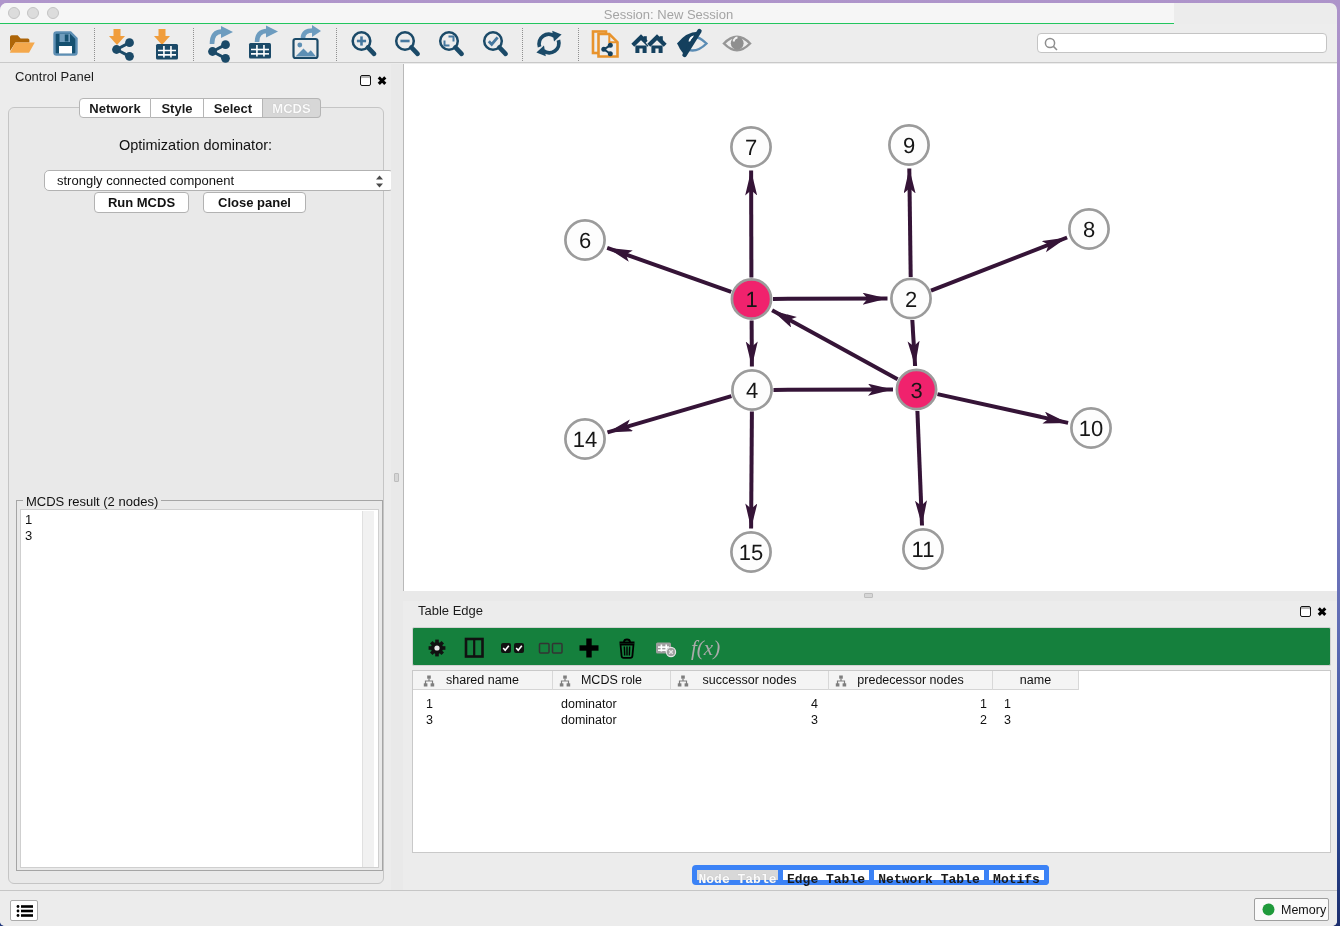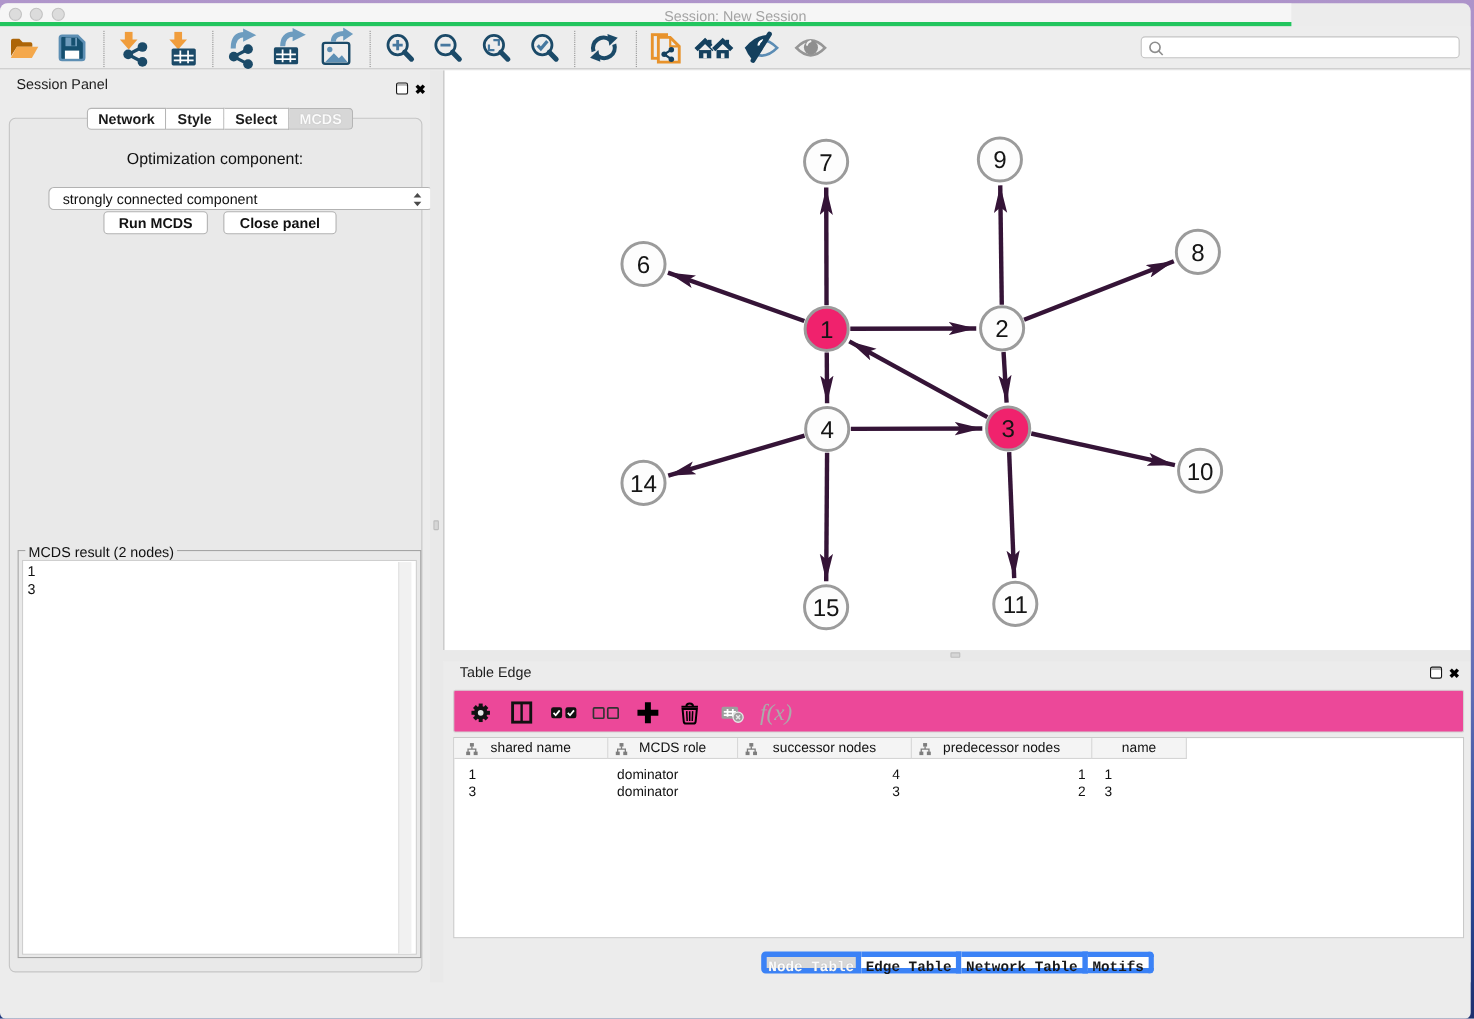--- a/index.html
+++ b/index.html
@@ -2,21 +2,21 @@
 <html><head>
 <meta charset="utf-8">
 <style>
   * { margin:0; padding:0; box-sizing:border-box; }
   html,body { width:1340px; height:926px; overflow:hidden; }
   body { font-family:"Liberation Sans", sans-serif;
          background:linear-gradient(178deg,#b096cb 0%,#a58cc7 20%,#8f82c4 45%,#5e6cb4 70%,#2a4895 88%,#1d2f6e 100%); }
   #win { position:absolute; left:0; top:3px; width:1337px; height:923px; transform:translateZ(0);
          background:#ececec; border-radius:7px 7px 5px 5px; overflow:hidden; }
   #titlebar { position:absolute; left:0; top:0; width:1174px; height:21px;
-              background:#f6f6f6; border-bottom:4px solid #22c55e; }
+              background:#f6f6f6; border-bottom:1px solid #22c55e; }
   .tl { position:absolute; top:4px; width:12px; height:12px; border-radius:50%;
         background:#dcdcdc; border:1px solid #c3c3c3; }
   #wtitle { position:absolute; top:4px; left:0; width:1337px; text-align:center;
             font-size:13px; color:#a4a4a4; }
   #toolbar { position:absolute; left:0; top:21px; width:1337px; height:39px;
              background:#ededed; border-bottom:1px solid #c9c9c9; }
   .sep { position:absolute; top:4px; height:33px; width:0;
          border-left:1px dotted #8f8f8f; }
   #search { position:absolute; left:1037px; top:9px; width:290px; height:20px;
             background:#fff; border:1px solid #c4c4c4; border-radius:4px; }
@@ -49,21 +49,21 @@
             border-bottom:1px solid #a8a8a8; }
   .mac { position:absolute; top:4px; width:11px; height:11px; border-radius:50%; }
   .mac svg { position:absolute; left:0; top:0; }
   #ntext { position:absolute; top:3px; left:0; width:934px; text-align:center;
            font-size:13.5px; font-weight:600; color:#222; }
   #vsplit { position:absolute; left:391px; top:61px; width:12px; height:829px; background:#e9e9e9; }
   #hsplit { position:absolute; left:403px; top:588px; width:934px; height:10px; background:#e9e9e9; }
   .grip { position:absolute; background:#d6d6d6; border:1px solid #bdbdbd; border-radius:1px; }
   #tpanel { position:absolute; left:403px; top:598px; width:934px; height:292px; background:#ececec; }
   #ttoolbar { position:absolute; left:9px; top:26px; width:919px; height:39px;
-              background:#ec4899; border:1px solid #d2d2d2; border-radius:2px; }
+              background:#15803d; border:1px solid #d2d2d2; border-radius:2px; }
   #ttable { position:absolute; left:9px; top:69px; width:919px; height:183px;
             background:#fff; border:1px solid #c9c9c9; }
   #thead { position:absolute; left:0; top:0; width:666px; height:19px;
            background:#f4f4f4; border-bottom:1px solid #d5d5d5; }
   .th { position:absolute; top:0; height:19px; font-size:12.5px; color:#111;
         text-align:center; line-height:18px; border-right:1px solid #d8d8d8; }
   .hic { position:absolute; top:4px; }
   .td { position:absolute; font-size:12.5px; color:#111; height:16px; line-height:16px; white-space:pre; }
   .btab { position:absolute; top:264px; height:20px; background:#fff; border:5px solid #3b82f6;
           font-size:13px; font-weight:600; color:#1a1a1a; text-align:center; line-height:19px;font-family:Liberation Mono, monospace; }
@@ -190,29 +190,29 @@
 <path d="M733.5 16.5 Q734 13 737.5 12.3" fill="none" stroke="#f2f2f2" stroke-width="1.8"></path>
       </svg>
     <div id="search">
       <svg width="18" height="16" style="position:absolute;left:5px;top:2px;">
         <circle cx="7" cy="7" r="4.6" fill="none" stroke="#8e8e8e" stroke-width="1.5"></circle>
         <line x1="10.4" y1="10.4" x2="14" y2="14" stroke="#8e8e8e" stroke-width="1.5"></line>
       </svg>
     </div>
   </div>
   <div id="cpanel">
-    <div class="phead" style="position:absolute;left:15px;top:5px;">Session Panel</div>
+    <div class="phead" style="position:absolute;left:15px;top:5px;">Control Panel</div>
     <div class="sqicon" style="left:360px;top:11px;"></div>
     <div class="xicon" style="left:377px;top:10px;">✖</div>
     <div id="cpbox"></div>
     <div class="tab" style="left:79px;width:72px;border-radius:4px 0 0 4px;">Network</div>
     <div class="tab" style="left:151px;width:53px;border-left:none;">Style</div>
     <div class="tab" style="left:204px;width:59px;border-left:none;">Select</div>
     <div class="tab" style="left:263px;width:58px;border-left:none;border-radius:0 4px 4px 0;background:#d7d7d7;color:#fbfbfb;text-shadow:0 0 1px #a8a8a8;">MCDS</div>
-    <div id="optlabel">Optimization component:</div>
+    <div id="optlabel">Optimization dominator:</div>
     <div id="dropdown">strongly connected component
       <svg width="11" height="15" style="position:absolute;right:8px;top:3px;" viewBox="0 0 11 15">
         <path d="M2 5.5 L5.5 1.5 L9 5.5 Z" fill="#4a4a4a"></path>
           <path d="M2 9.5 L5.5 13.5 L9 9.5 Z" fill="#4a4a4a"></path>
       </svg>
     </div>
     <div class="btn" style="left:94px;width:95px;">Run MCDS</div>
     <div class="btn" style="left:203px;width:103px;">Close panel</div>
     <div id="fieldset">
       <div id="legend">MCDS result (2 nodes)</div>
@@ -377,13 +377,31 @@
       <div class="td" style="left:148px;top:41px;">dominator</div>
       <div class="td" style="left:258px;top:41px;width:147px;text-align:right;">3</div>
       <div class="td" style="left:416px;top:41px;width:158px;text-align:right;">2</div>
       <div class="td" style="left:591px;top:41px;">3</div>
     </div>
     <div class="btab" style="left:289px;width:91px;border-radius:4px 0 0 4px;background:#d8d8d8;color:#fbfbfb;text-shadow:0 0 1px #a8a8a8;">Node Table</div>
     <div class="btab" style="left:380px;width:91px;border-left:none;">Edge Table</div>
     <div class="btab" style="left:471px;width:115px;border-left:none;">Network Table</div>
     <div class="btab" style="left:586px;width:60px;border-left:none;border-radius:0 4px 4px 0;">Motifs</div>
   </div>
+  <div id="statusbar">
+    <div id="listbtn">
+      <svg width="18" height="14" style="position:absolute;left:5px;top:3px;">
+        <circle cx="2" cy="2.5" r="1.4" fill="#000"></circle>
+          <circle cx="2" cy="7" r="1.4" fill="#000"></circle>
+          <circle cx="2" cy="11.5" r="1.4" fill="#000"></circle>
+        <rect x="5" y="1.2" width="12" height="2.6" fill="#000"></rect>
+          <rect x="5" y="5.7" width="12" height="2.6" fill="#000"></rect>
+          <rect x="5" y="10.2" width="12" height="2.6" fill="#000"></rect>
+      </svg>
+    </div>
+    <div id="membtn">
+      <svg width="14" height="14" style="position:absolute;left:7px;top:4px;">
+          <circle cx="6.5" cy="6.5" r="6" fill="#1f9a3b"></circle>
+        </svg>
+      <span style="position:absolute;left:26px;top:1px;">Memory</span>
+    </div>
+  </div>
 </div>
 
 </body></html>

